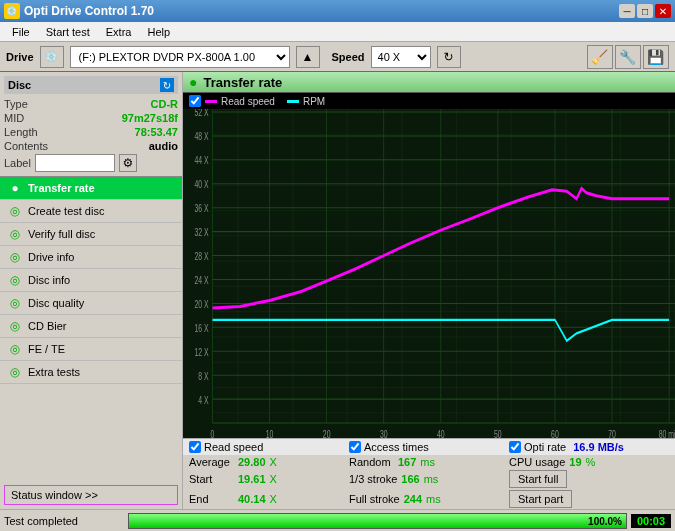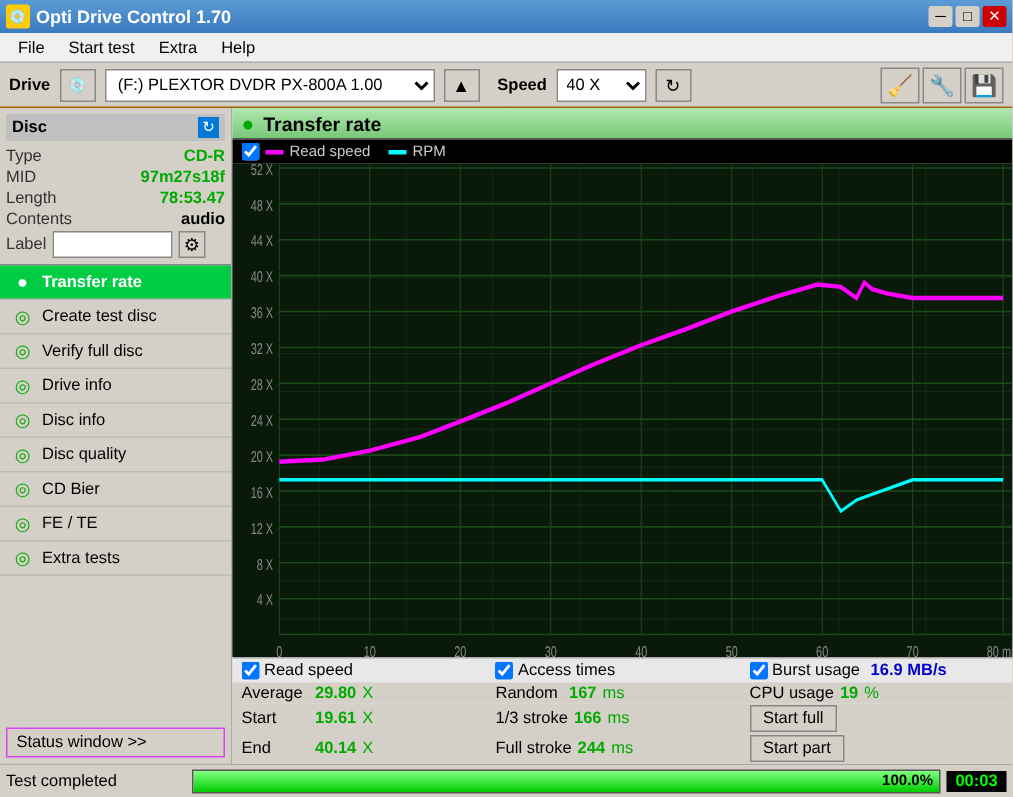--- a/index.html
+++ b/index.html
@@ -84,21 +84,21 @@
     }
 
     
     .main-layout {
       display: flex;
       height: calc(531px - 22px - 20px - 30px - 22px);
     }
 
     
     .sidebar {
-      width: 155px;
+      width: 183px;
       background: #d4d0c8;
       border-right: 1px solid #aaa;
       display: flex;
       flex-direction: column;
     }
 
     .disc-section {
       padding: 4px;
       border-bottom: 1px solid #888;
     }
@@ -463,21 +463,21 @@
       <div class="stats-check-item">
         <input type="checkbox" checked="" style="">
         <span>Read speed</span>
       </div>
       <div class="stats-check-item">
         <input type="checkbox" checked="" style="">
         <span>Access times</span>
       </div>
       <div class="stats-check-item">
         <input type="checkbox" checked="" style="">
-        <span>Burst usage</span>
+        <span>Opti rate</span>
         <span class="burst-rate-val">16.9 MB/s</span>
       </div>
     </div>
 
     <div class="stats-row">
       <div class="stat-block">
         <span class="stat-label">Average</span>
         <span class="stat-val">29.80</span>
         <span class="stat-unit">X</span>
       </div>

